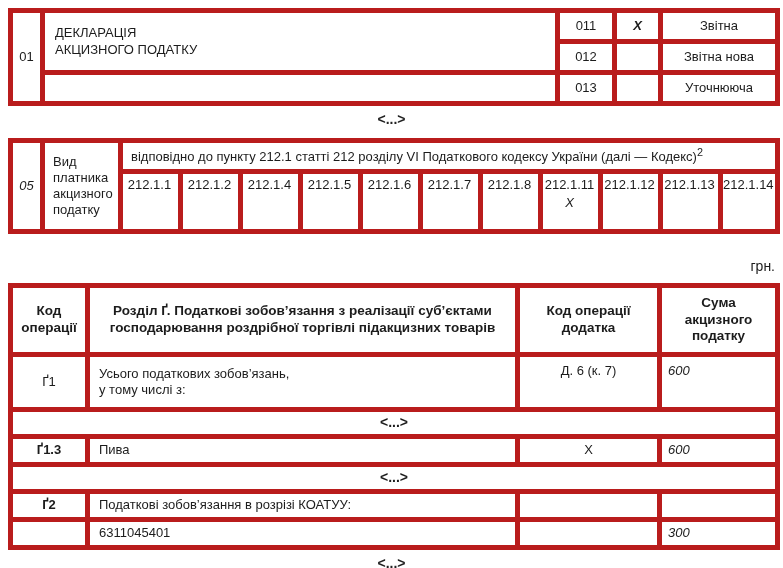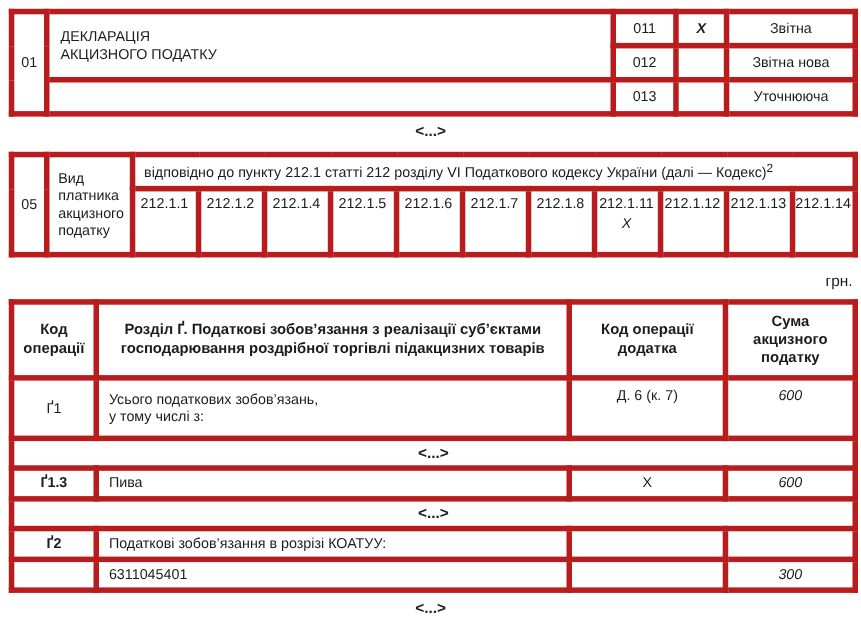--- a/index.html
+++ b/index.html
@@ -46,53 +46,53 @@
     font-weight: bold;
     color: #222;
     letter-spacing: 0px;
   }
   .sep-1 { margin-top: 5px;  height: 17px; }
   .sep-2 { margin-top: 5px;  height: 17px; }
 
   
   .t2 { margin-top: 10px; }
   .t2 .c-hdr { height: 26px; padding-left: 8px; }
-  .t2 .c-rowcode { text-align: center; }
+  .t2 .c-rowcode { text-align: center; font-style: italic; }
   .t2 .c-rowlabel { padding-left: 8px; }
   .t2 .c-code {
     height: 52px;
     text-align: center;
     vertical-align: top;
     padding-top: 3px;
     padding-left: 0;
     padding-right: 2px;
   }
   .t2 .mark { font-style: italic; margin-top: 2px; }
 
   
   .currency {
     width: 767px;
     text-align: right;
     font-size: 14px;
-    margin-top: 13px;
+    margin-top: 24px;
     height: 17px;
   }
 
   
   .t3 { margin-top: 8px; }
   .t3 .hdr td {
     height: 64px;
     font-weight: bold;
     text-align: center;
     font-size: 13.5px;
   }
   .t3 .c-opcode { text-align: center; }
   .t3 .c-desc   { padding-left: 9px; }
   .t3 .c-ind    { text-align: center; }
-  .t3 .c-amt    { text-align: center; font-style: italic; }
+  .t3 .c-amt    { font-style: italic; }
   .t3 .r-g1 td  { height: 44px; }
   .t3 .r-g1 .c-ind, .t3 .r-g1 .c-amt { vertical-align: top; padding-top: 6px; }
   .t3 .r-sep td { height: 22px; text-align: center; font-weight: bold; font-size: 14px; }
   .t3 .r-data td { height: 23px; }
   .t3 .bold { font-weight: bold; }
 
   
   .caption {
     width: 767px;
     margin-top: 20px;

